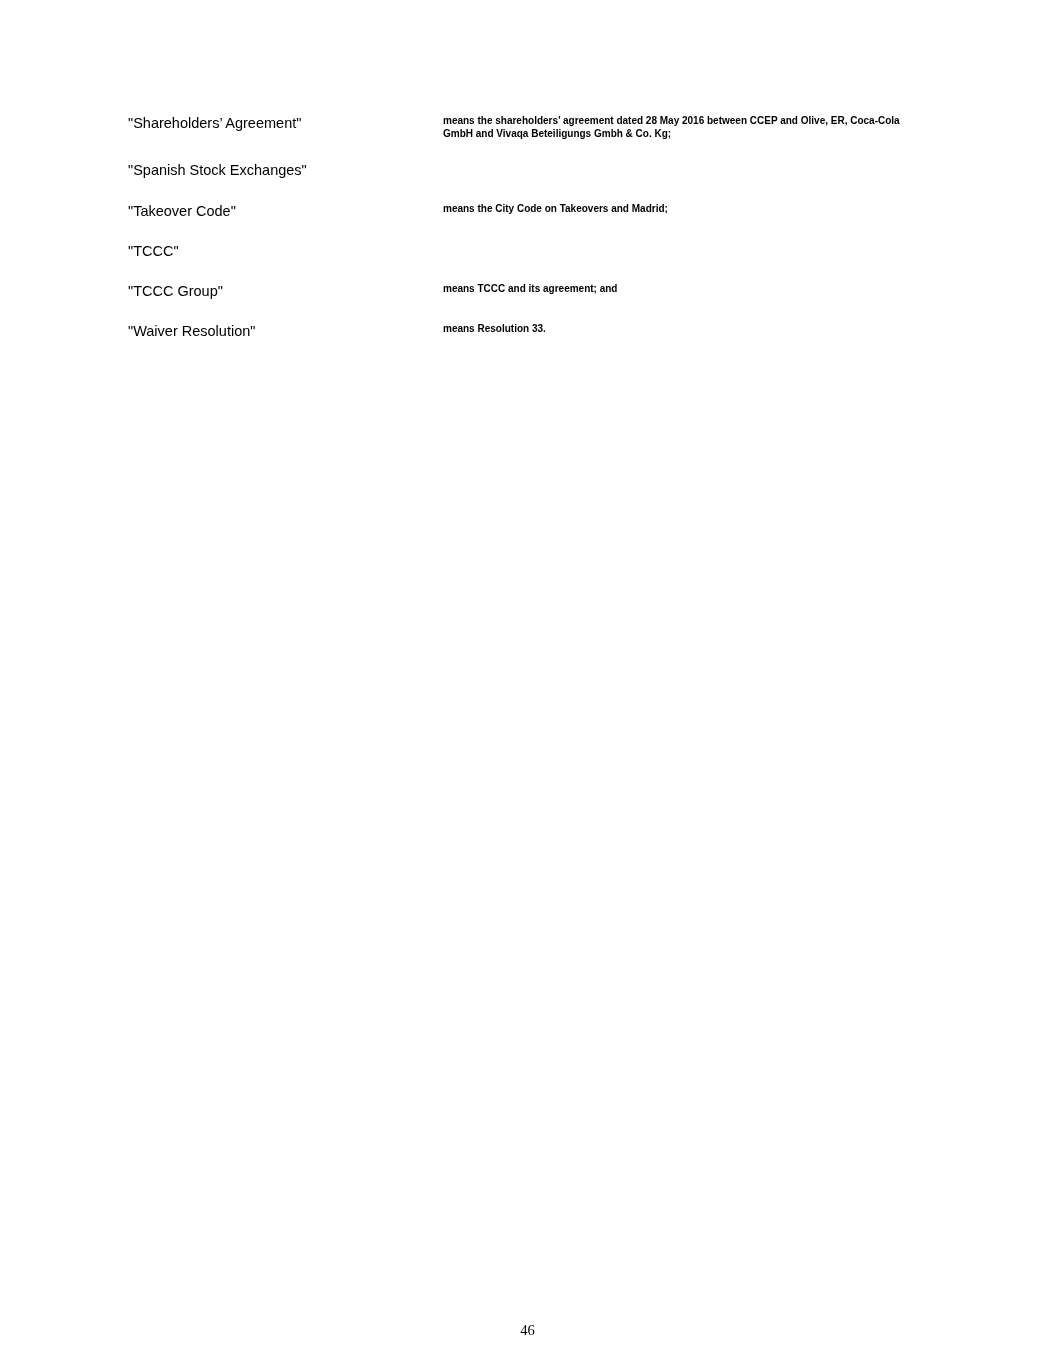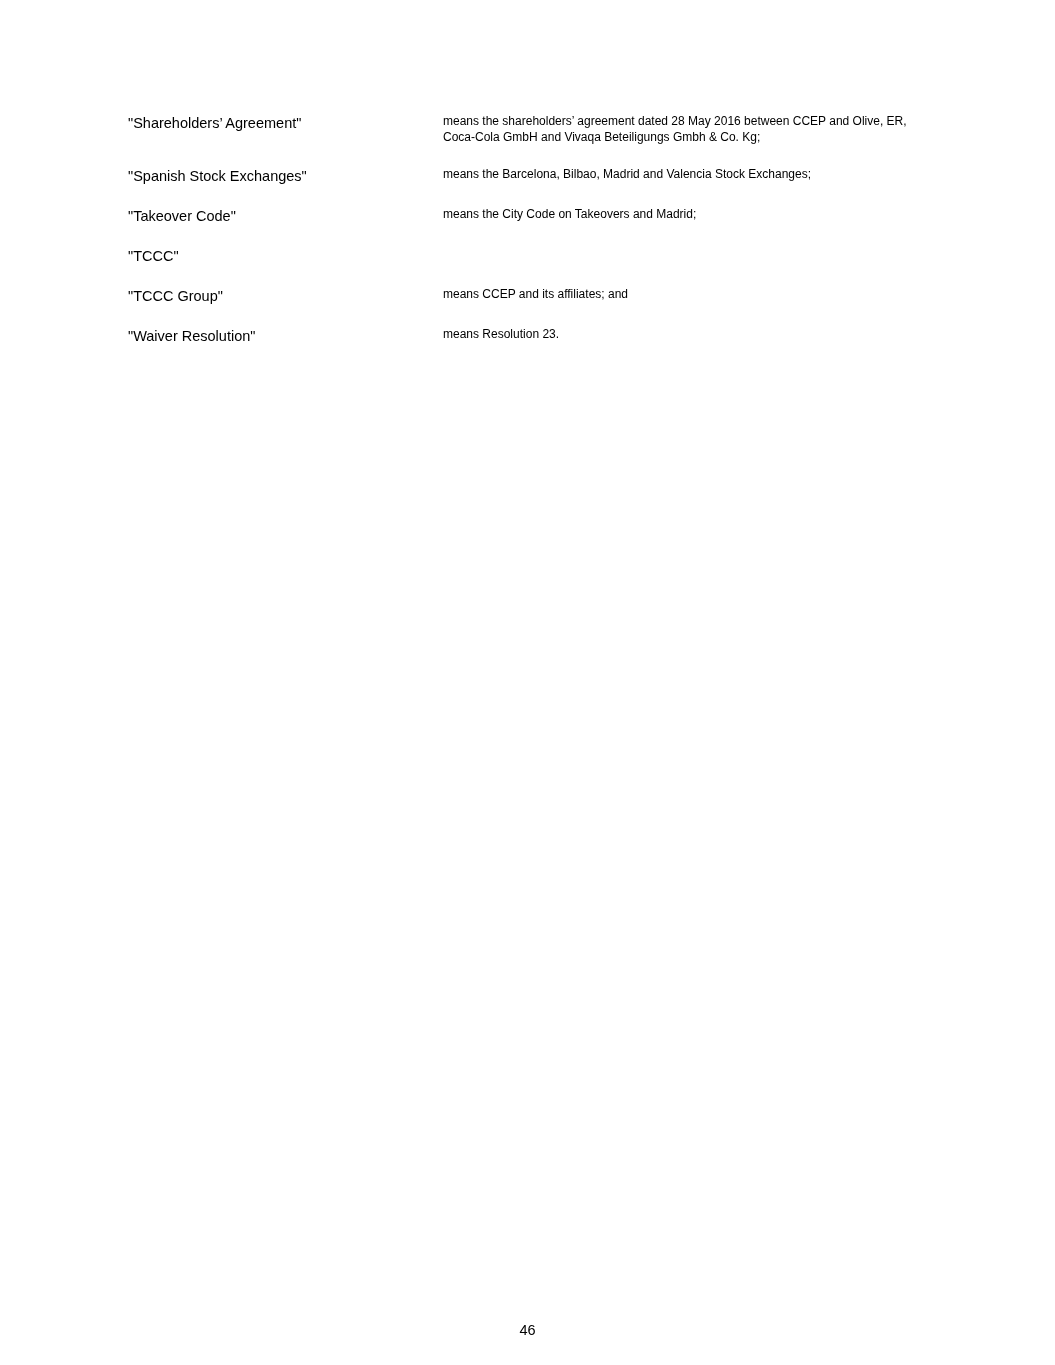--- a/index.html
+++ b/index.html
@@ -31,65 +31,66 @@
     margin-bottom: 21px;
   }
   .term {
     flex: 0 0 315px;
     font-size: 14.5px;
     line-height: 1.32;
     white-space: nowrap;
   }
   .meaning {
     flex: 1 1 auto;
-    font-size: 12px;
+    font-size: 10px;
     line-height: 1.32;
+    font-weight: bold;
   }
   .page-number {
     position: absolute;
     left: 0;
     right: 0;
     top: 1322px;
     text-align: center;
     font-size: 14.5px;
+    font-family: Liberation Serif, serif;
   }
 </style>
 </head>
 <body>
 
 <div class="page">
 
   <div class="content">
 
     <div class="definition-row">
       <div class="term">"Shareholders’ Agreement"</div>
       <div class="meaning">means the shareholders’ agreement dated 28 May 2016 between CCEP and Olive, ER, Coca-Cola GmbH and Vivaqa Beteiligungs Gmbh &amp; Co. Kg;</div>
     </div>
 
     <div class="definition-row">
       <div class="term">"Spanish Stock Exchanges"</div>
-      <div class="meaning">means the Barcelona, Bilbao, Madrid and Valencia Stock Exchanges;</div>
     </div>
 
     <div class="definition-row">
       <div class="term">"Takeover Code"</div>
       <div class="meaning">means the City Code on Takeovers and Madrid;</div>
     </div>
 
     <div class="definition-row">
       <div class="term">"TCCC"</div>
     </div>
 
     <div class="definition-row">
       <div class="term">"TCCC Group"</div>
-      <div class="meaning">means CCEP and its affiliates; and</div>
+      <div class="meaning">means TCCC and its agreement; and</div>
     </div>
 
     <div class="definition-row">
       <div class="term">"Waiver Resolution"</div>
-      <div class="meaning">means Resolution 23.</div>
+      <div class="meaning">means Resolution 33.</div>
     </div>
 
   </div>
 
   <div class="page-number">46</div>
 
 </div>
 
 </body></html>

